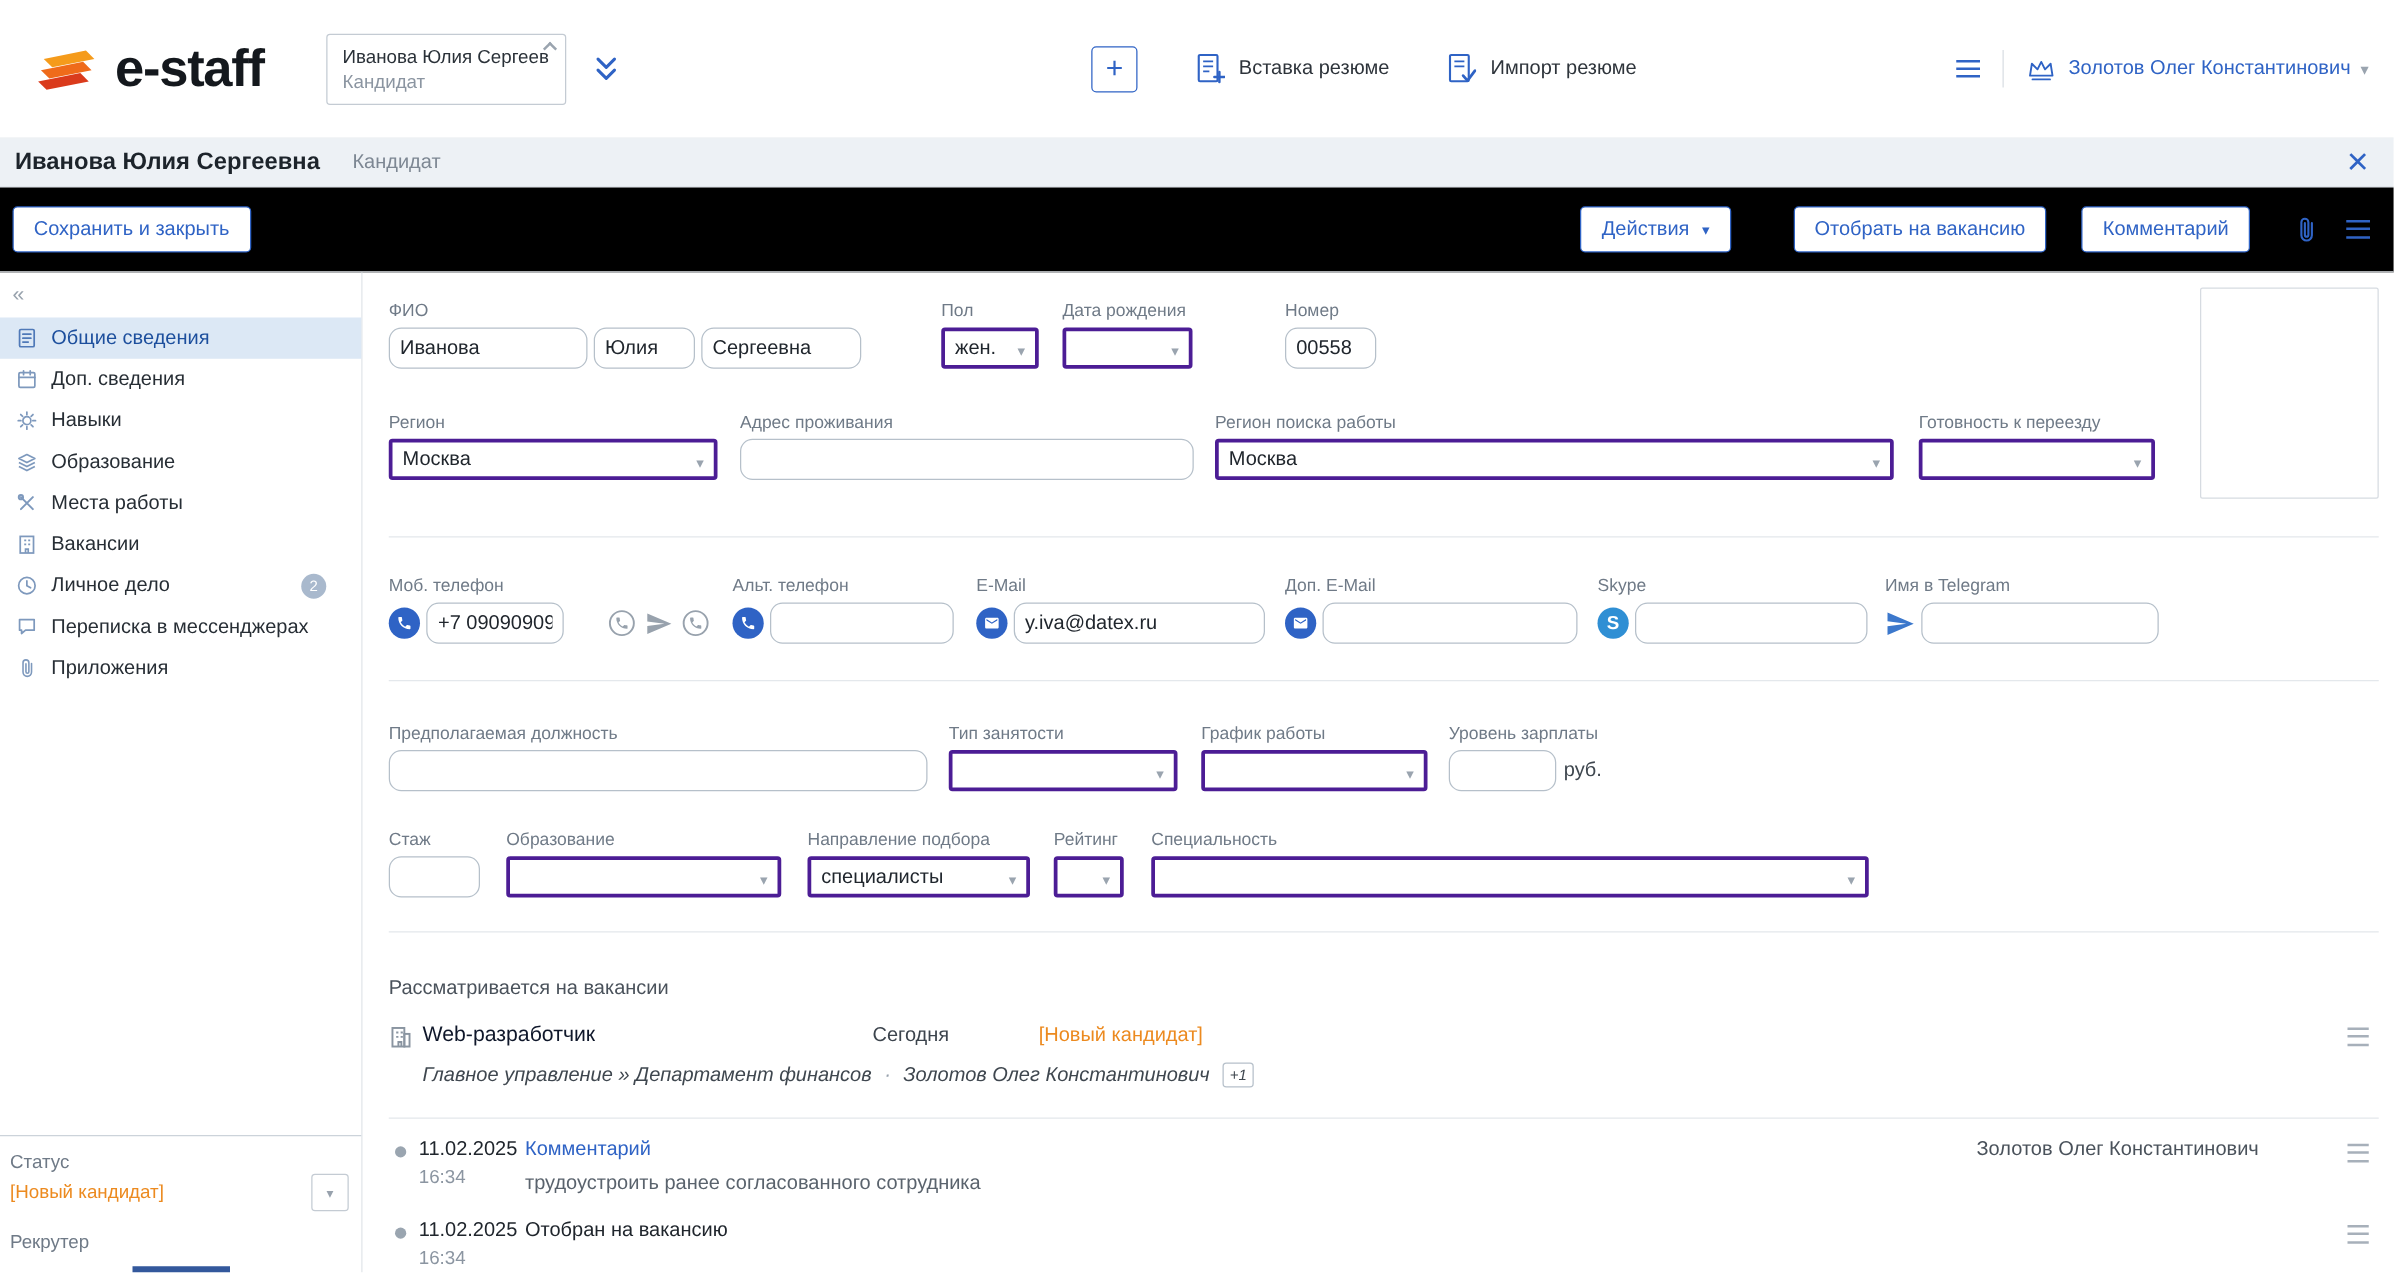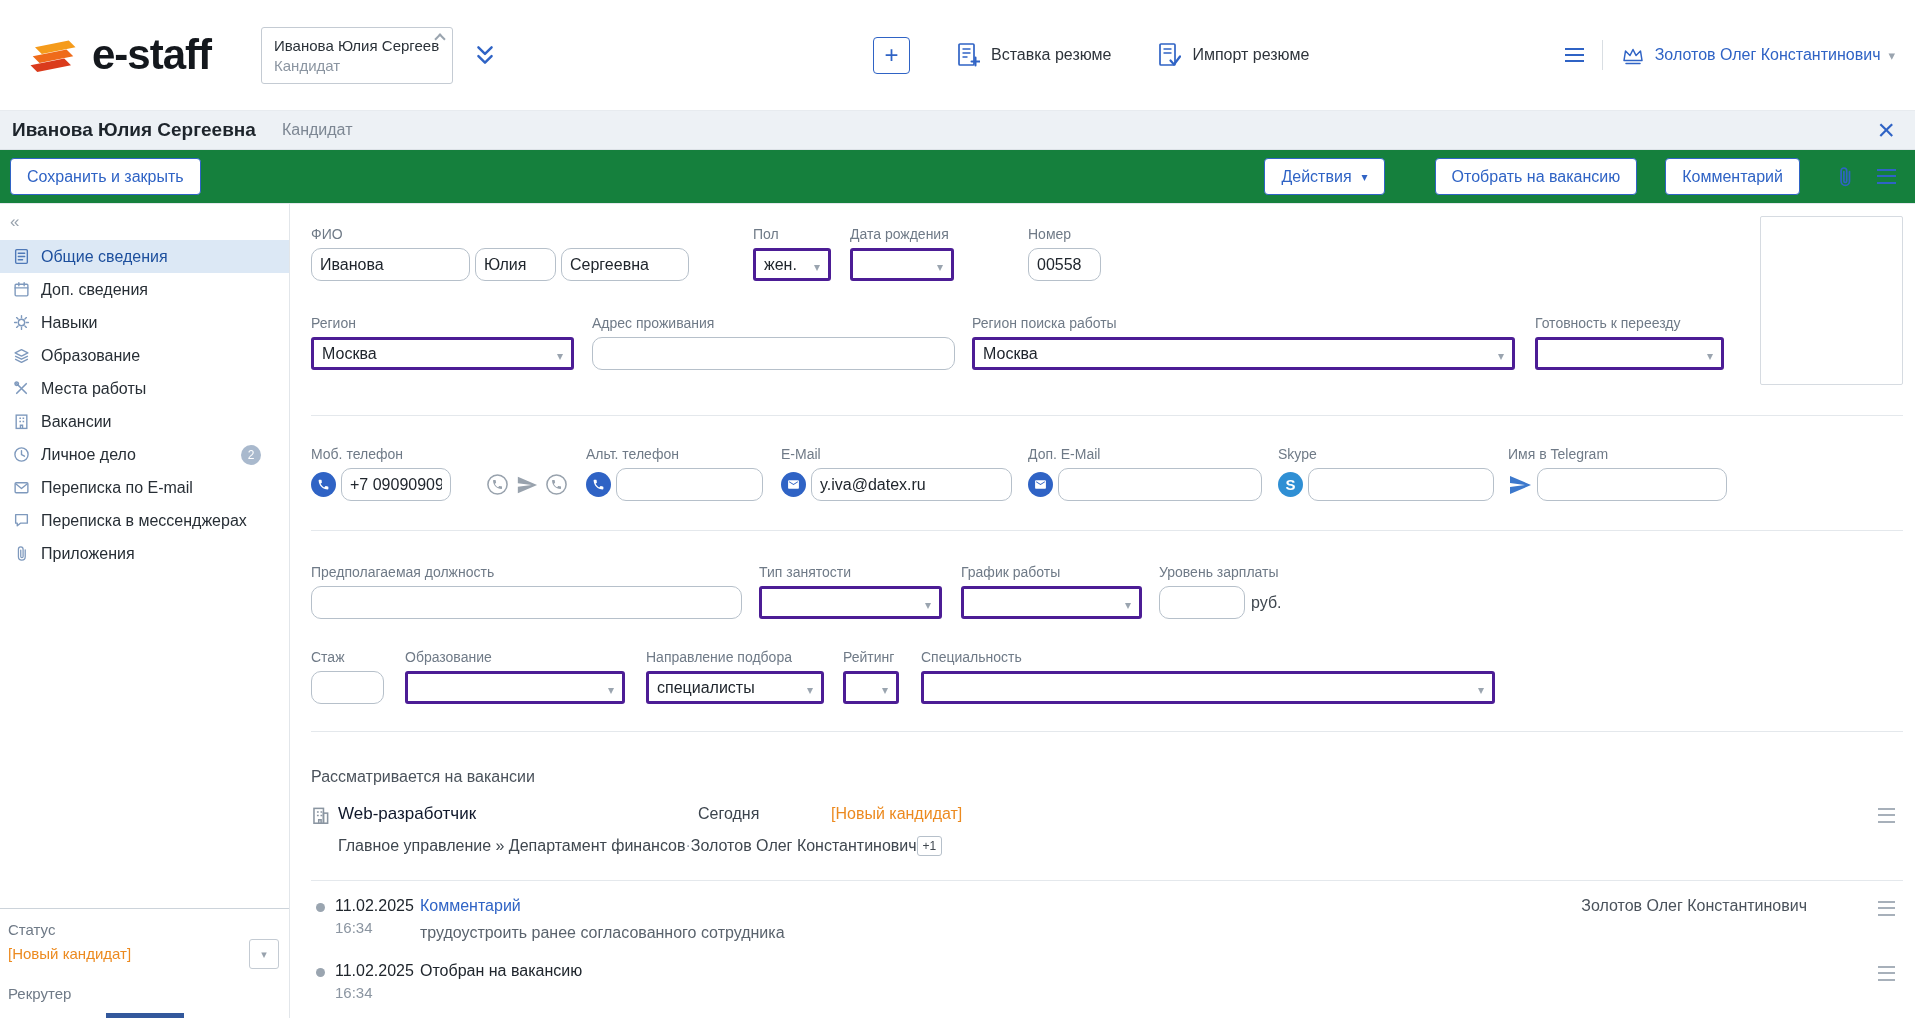--- a/index.html
+++ b/index.html
@@ -38,22 +38,22 @@
   .hamb.gray { color:#a7b0ba; width:17px; }
 
   
   .titlebar { height:39px; flex-shrink:0; background:#edf1f5; display:flex; align-items:center;
     padding:0 20px 0 12px; border-bottom:1px solid #dde2e7; }
   .tb-name { font-weight:bold; font-size:19px; color:#1d242b; }
   .tb-type { margin-left:26px; font-size:16px; color:#7d8793; }
   .tb-close { margin-left:auto; color:#2f63c5; font-size:30px; line-height:0.8; cursor:pointer; }
 
   
-  .toolbar { height:54px; flex-shrink:0; display:flex; align-items:center;
-    padding:0 19px 0 10px; border-bottom:1px solid #e3e7ec; background:#15803d;gap:15px; }
+  .toolbar { height:68px; flex-shrink:0; display:flex; align-items:center;
+    padding:0 19px 0 10px; border-bottom:1px solid #e3e7ec; background:#000000;gap:15px; }
   .btn { height:37px; background:#fff; border:1px solid #2f63c5; border-radius:4px; color:#2f63c5;
     font-size:16px; font-family:inherit; padding:0 16px; display:inline-flex; align-items:center;
     gap:10px; cursor:pointer; white-space:nowrap; }
   .btn .dd-chev { font-size:12px; }
   .toolbar-right { margin-left:auto; display:flex; align-items:center; }
   .clip-ico { color:#2f63c5; display:inline-flex; cursor:pointer; }
 
   
   .content { flex:1; min-height:0; display:flex; }
   .sidebar { width:290px; flex-shrink:0; border-right:1px solid #e2e6ea; position:relative; padding-top:4px; }
@@ -102,21 +102,21 @@
   .suffix { font-size:16px; color:#3f474f; margin-left:6px; align-self:center; }
   .salary-row { display:flex; align-items:center; }
 
   .sec-title { font-size:16px; color:#4a525b; }
   .vac-row { display:flex; position:relative; padding-right:60px; }
   .vac-ico { width:20px; flex-shrink:0; margin-right:7px; margin-top:2px; color:#8a95a1; }
   .vac-line1 { display:flex; align-items:baseline; }
   .vac-title { font-size:17px; color:#0f172a; width:360px; cursor:pointer; }
   .vac-date { font-size:16px; color:#3c444d; width:133px; }
   .vac-status { font-size:16px; color:#ec8a1f; }
-  .vac-line2 { margin-top:12px; display:flex; align-items:center; gap:0; font-size:16px; color:#3f474f; }
+  .vac-line2 { margin-top:12px; display:flex; align-items:flex-end; gap:10px; font-size:16px; color:#3f474f;font-style:italic; }
   .dot { color:#98a2ad; }
   .plus1 { border:1px solid #b6c0ca; border-radius:3px; font-size:12px; padding:2px 5px; color:#3f474f; cursor:pointer; }
   .row-menu { position:absolute; right:8px; top:4px; cursor:pointer; }
 
   .hist-row { display:flex; position:relative; padding-right:60px; }
   .hist-bullet { width:9px; height:9px; border-radius:50%; background:#9aa5b0; flex-shrink:0;
     margin:6px 10px 0 5px; }
   .hist-date-col { width:85px; flex-shrink:0; }
   .hist-date { font-weight:normal; font-size:16px; color:#20262d; }
   .hist-time { font-size:15px; color:#8b95a1; margin-top:4px; }
@@ -289,29 +289,20 @@
         <span class="nav-ico">
           <svg width="17" height="17" viewBox="0 0 16 16" fill="none" stroke="currentColor" stroke-width="1.3" stroke-linecap="round">
               <circle cx="8" cy="8" r="6.2"></circle>
               <path d="M8 4.5V8l2.8 1.6"></path>
             </svg>
         </span>
         <span>Личное дело</span>
         <span class="nav-badge">2</span>
       </div>
 
-      <div class="nav-item">
-        <span class="nav-ico">
-          <svg width="17" height="17" viewBox="0 0 16 16" fill="none" stroke="currentColor" stroke-width="1.3" stroke-linejoin="round">
-              <rect x="2" y="3.5" width="12" height="9.5" rx="1"></rect>
-              <path d="M2.5 4.5L8 9l5.5-4.5"></path>
-            </svg>
-        </span>
-        <span>Переписка по E-mail</span>
-      </div>
 
       <div class="nav-item">
         <span class="nav-ico">
           <svg width="17" height="17" viewBox="0 0 16 16" fill="none" stroke="currentColor" stroke-width="1.3" stroke-linejoin="round">
               <path d="M2.5 2.5H13.5V10.5H7L4 13V10.5H2.5Z"></path>
             </svg>
         </span>
         <span>Переписка в мессенджерах</span>
       </div>
 

